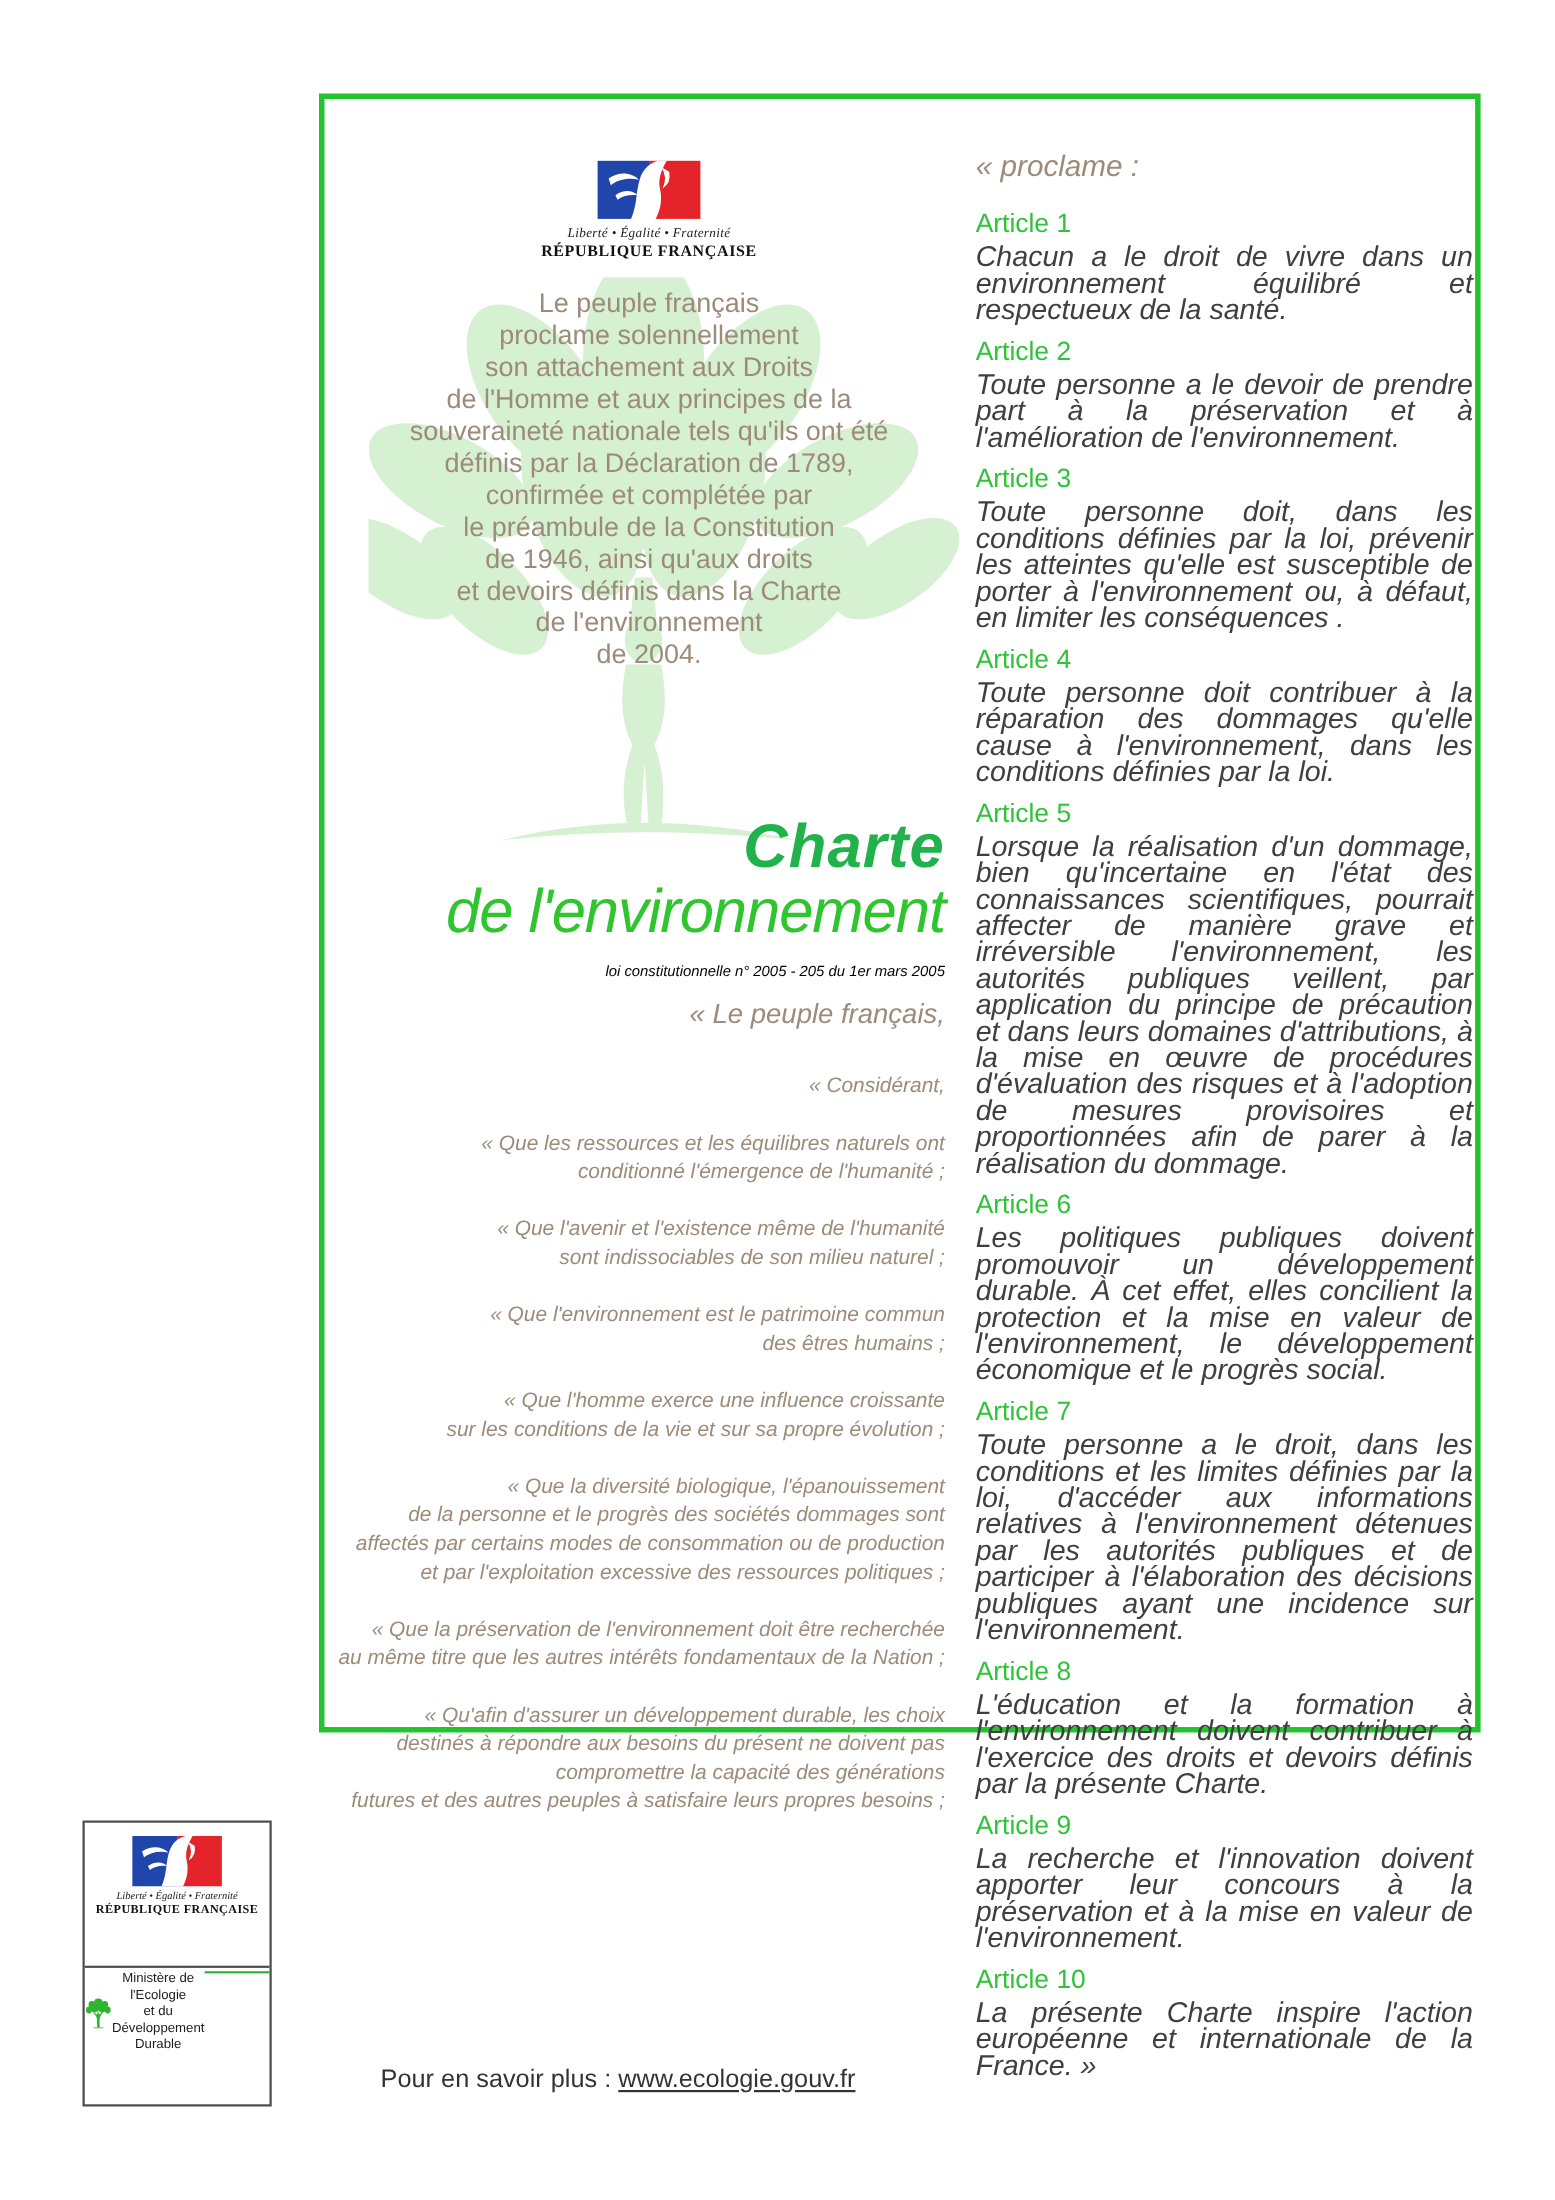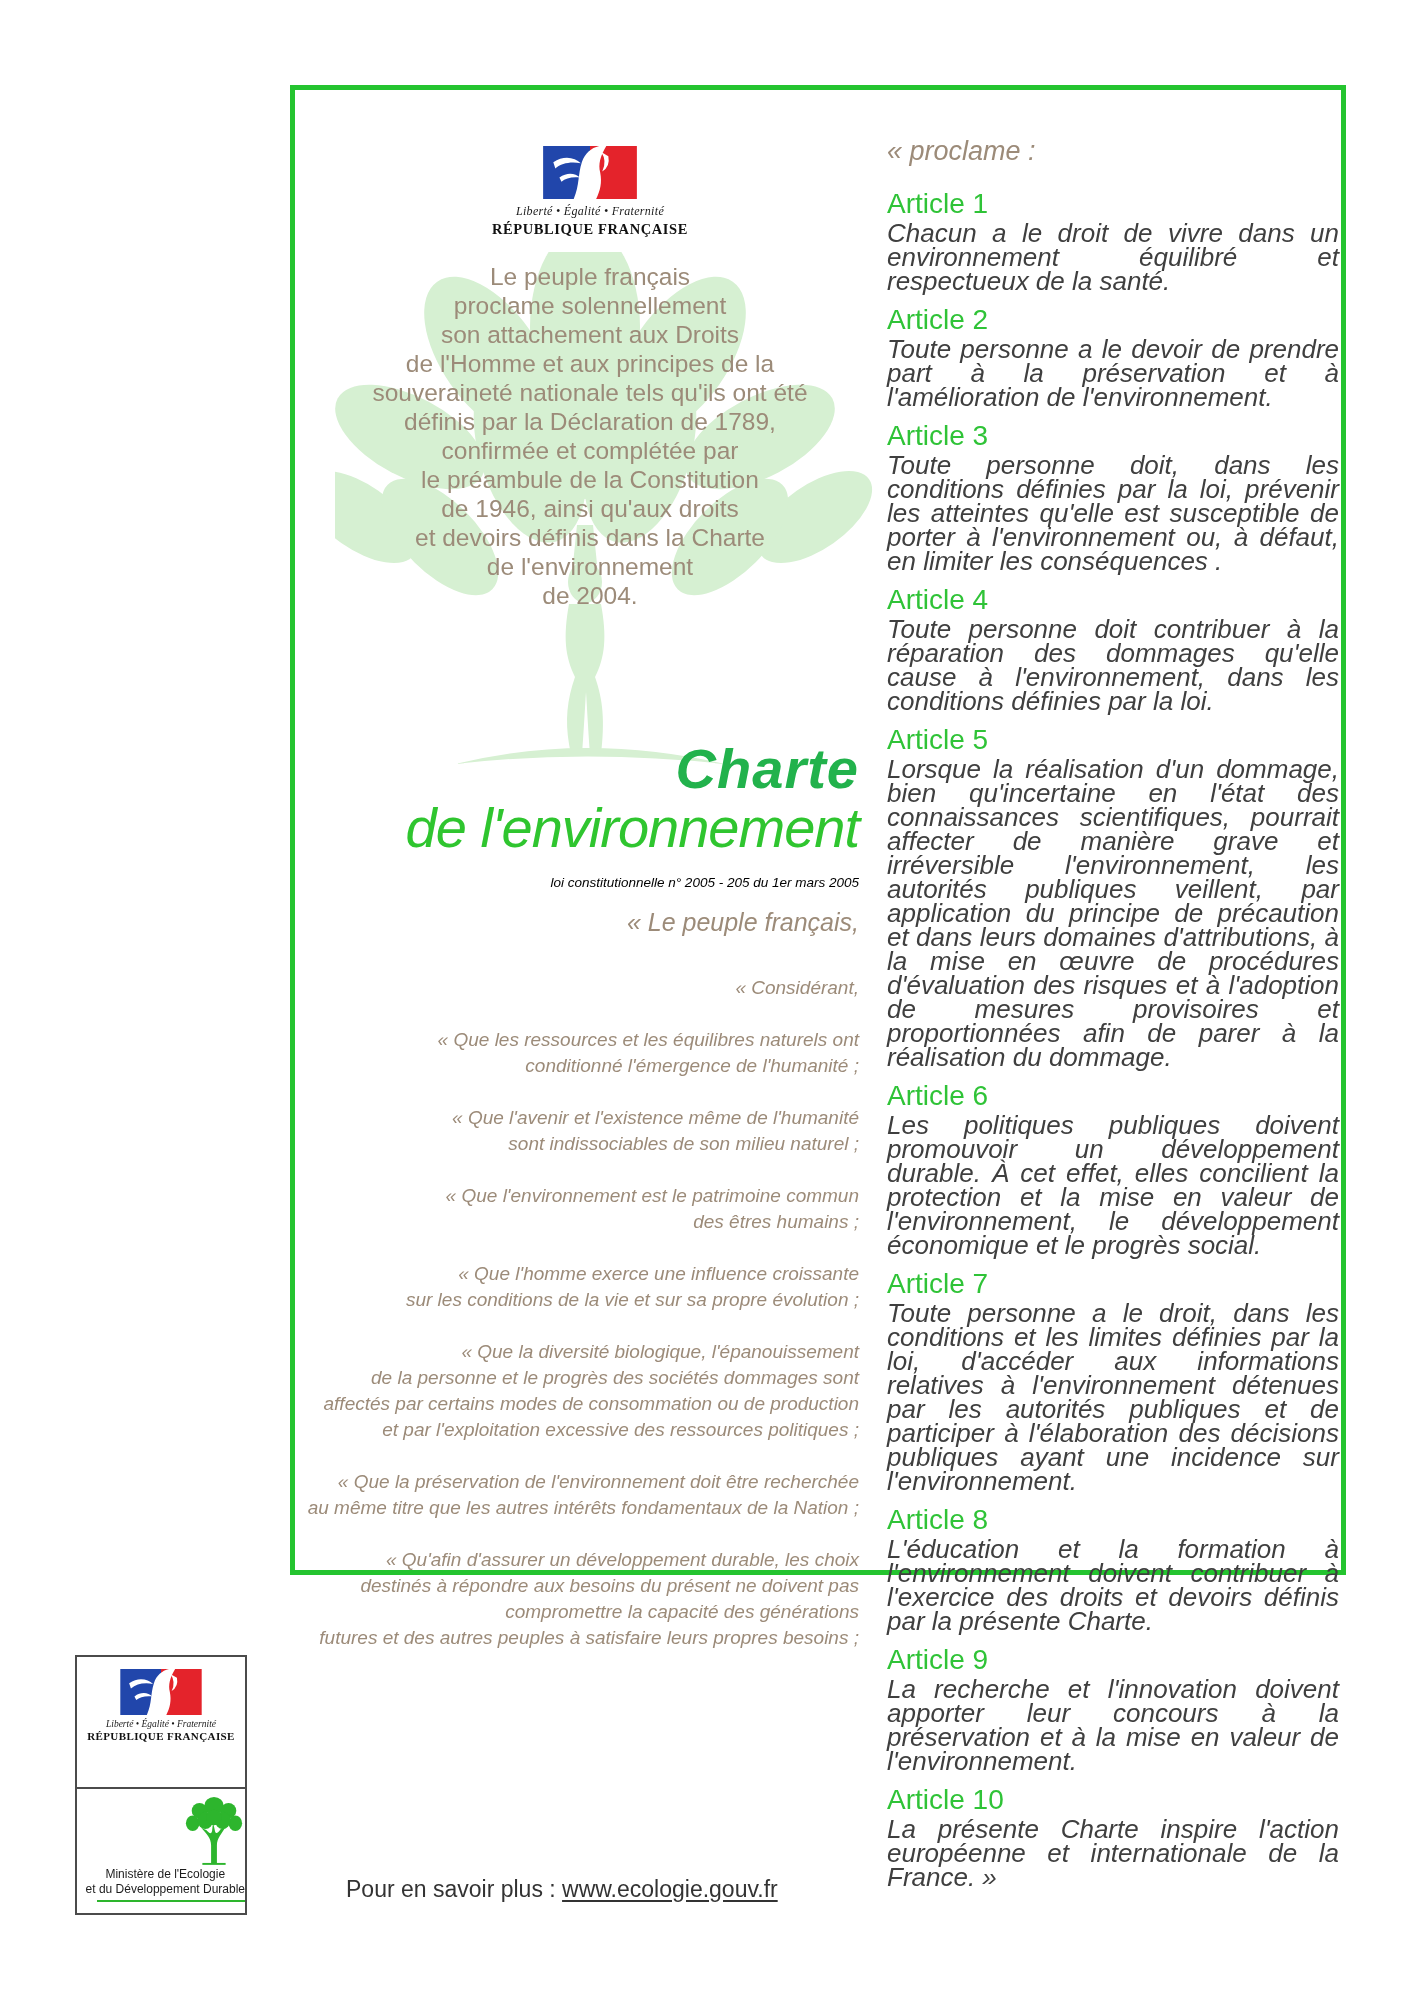--- a/index.html
+++ b/index.html
@@ -35,34 +35,34 @@
   .title-law  { font-size:13.5px; color:#000000; margin-top:17px; }
 
   .quotes { position:absolute; right:14px; top:818px; width:552px; text-align:right; font-style:italic; color:#9c8b79; z-index:2; }
   .quote-intro { font-size:25px; margin-bottom:38px; }
   .quote-para  { margin-bottom:26px; font-size:19px; line-height:26px; }
 
   
   .right-col { position:absolute; left:592px; top:46px; width:452px; }
   .proclame { font-style:italic; color:#9c8b79; font-size:27px; margin-bottom:24px; }
   .article { margin-bottom:0; }
-  .article-heading { color:#2fc337; font-size:28px; line-height:26px; margin-top:14px; margin-bottom:4px; }
+  .article-heading { color:#2fc337; font-size:24px; line-height:26px; margin-top:14px; margin-bottom:4px; }
   .article-body { font-size:26px; line-height:24px; color:#3f3f3f; text-align:justify;font-style:italic; }
 
   
   .ministry-box {
     position:absolute; left:75px; top:1655px; width:172px; height:260px;
     border:2px solid #4b4b4b; box-sizing:border-box; background:#fff;
     display:flex; flex-direction:column;
   }
   .ministry-top { height:132px; border-bottom:2px solid #4b4b4b; display:flex; flex-direction:column; align-items:center; box-sizing:border-box; }
   .ministry-flag { width:82px; height:46px; margin-top:12px; display:block; }
   .ministry-motto { margin-top:4px; font-family:"Liberation Serif", serif; font-style:italic; font-size:9.5px; color:#1a1a1a; }
   .ministry-country { margin-top:1px; font-family:"Liberation Serif", serif; font-weight:bold; font-size:11px; color:#111; letter-spacing:.4px; }
-  .ministry-bottom { flex:1; display:flex; flex-direction:column; align-items:flex-end; }
+  .ministry-bottom { flex:1; display:flex; flex-direction:row; align-items:flex-start; }
   .ministry-tree { width:62px; height:70px; margin-top:6px; display:block; }
   .ministry-name { text-align:center; font-size:12px; line-height:15px; color:#1c1c1c; margin-top:2px; }
   .ministry-underline { width:148px; height:2px; background:#2db52d; margin-top:3px; }
 
   
   .footer { position:absolute; left:346px; top:1876px; font-size:23px; color:#333; }
   .footer a { color:#333; text-underline-offset:3px; }
 </style>
 </head>
 <body>

